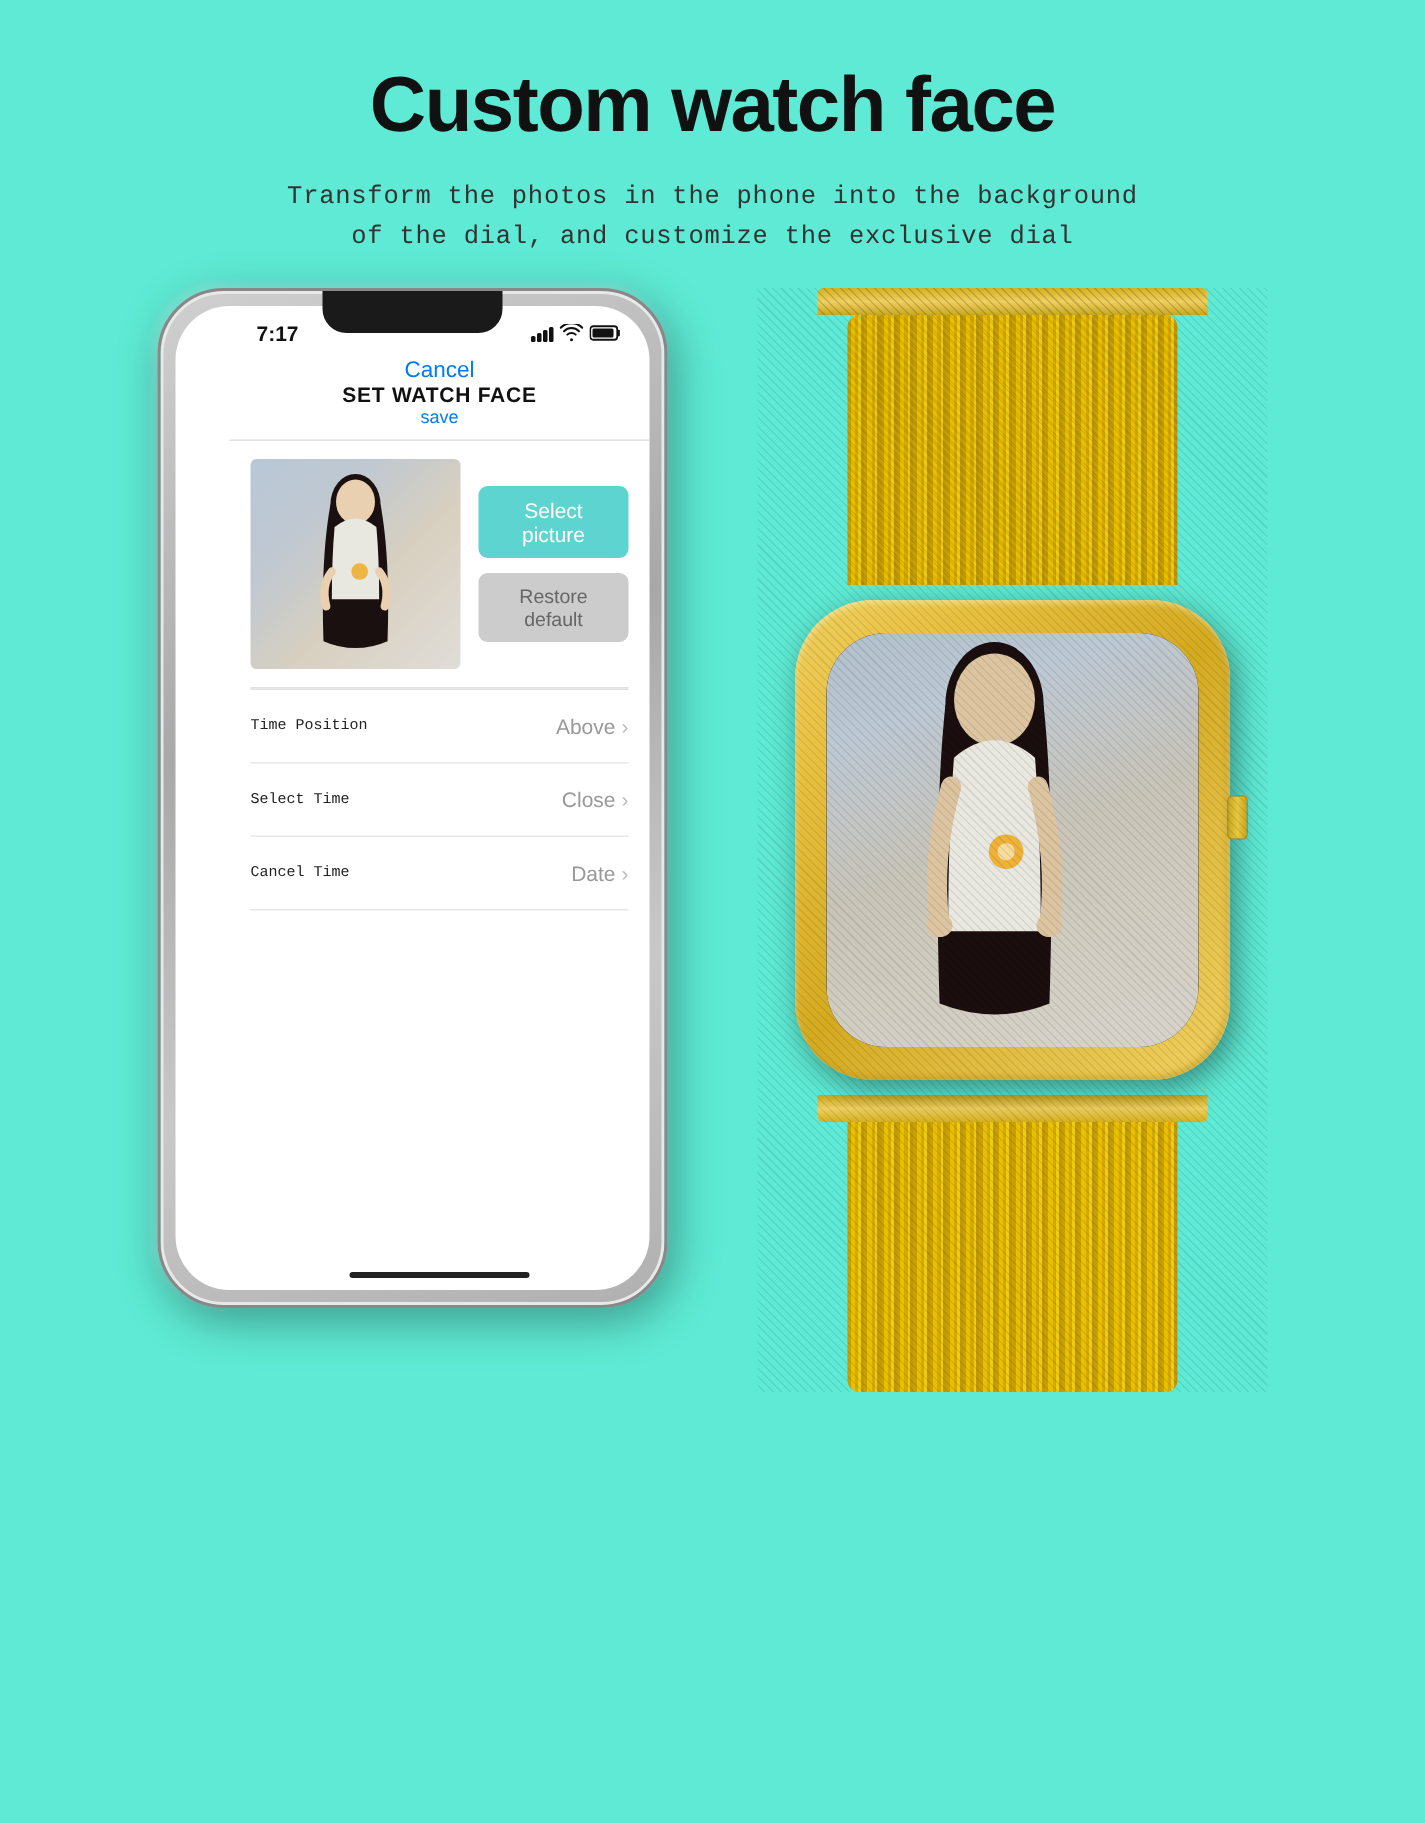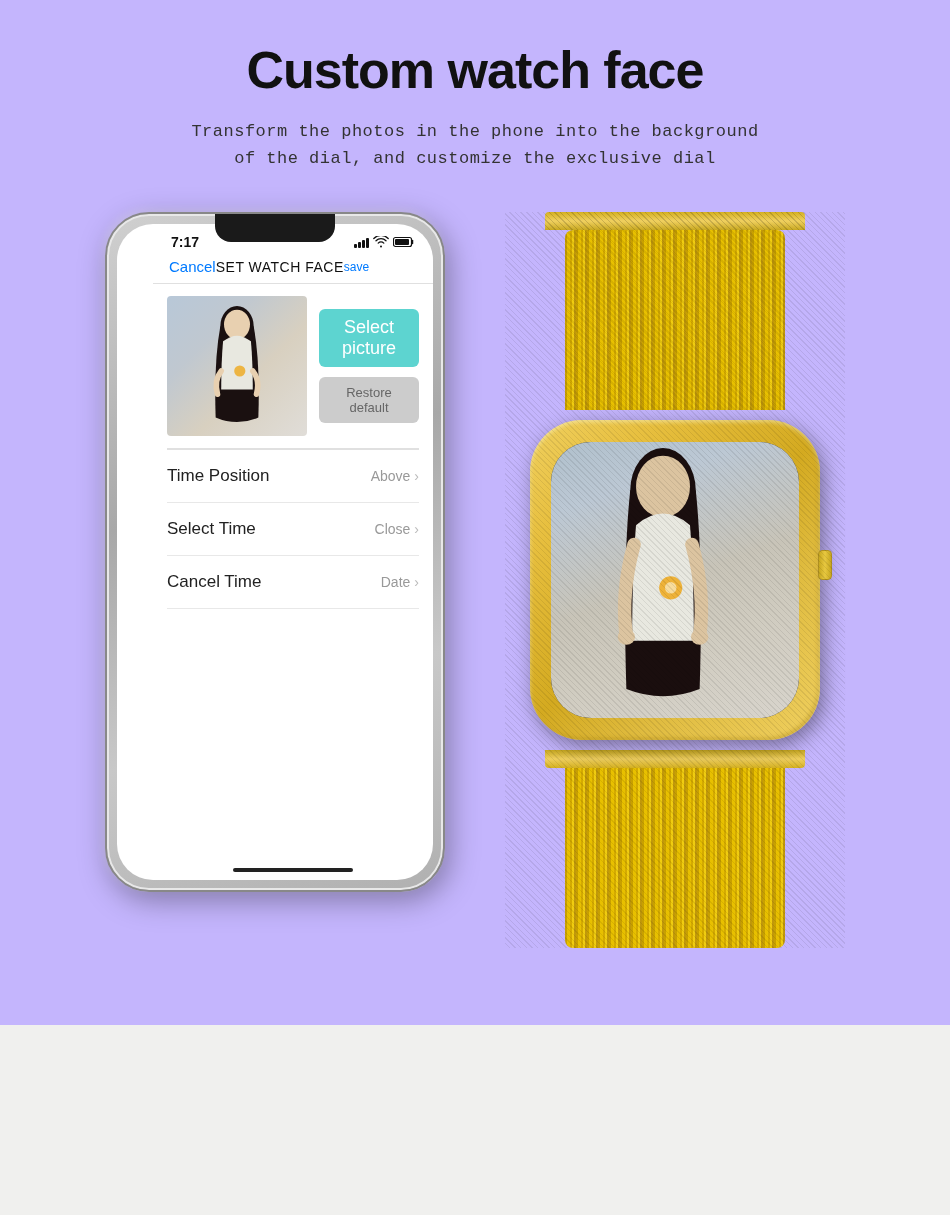--- a/index.html
+++ b/index.html
@@ -7,22 +7,22 @@
       width: 950px;
       height: 1215px;
       background: #f0f0ee;
       font-family: Georgia, 'Times New Roman', serif;
       overflow: hidden;
       position: relative;
     }
 
     .page-container {
       width: 950px;
-      height: 1025px;
-      background: #c4b5fd;
+      height: 1215px;
+      background: #5eead4;
       display: flex;
       flex-direction: column;
       align-items: center;
       padding: 40px 60px 30px;
     }
 
     .main-title {
       font-size: 52px;
       font-weight: 900;
       color: #111;
@@ -31,21 +31,21 @@
       letter-spacing: -1px;
     }
 
     .subtitle {
       font-size: 17px;
       color: #333;
       text-align: center;
       line-height: 1.6;
       letter-spacing: 0.5px;
       font-family: 'Courier New', Courier, monospace;
-      margin-bottom: 40px;
+      margin-bottom: 20px;
     }
 
     .content-row {
       display: flex;
       flex-direction: row;
       align-items: flex-start;
       justify-content: center;
       gap: 60px;
       width: 100%;
     }
@@ -137,31 +137,32 @@
     }
 
     
     .nav-bar {
       display: flex;
       justify-content: flex-start;
       align-items: center;
       padding: 4px 16px 8px;
       border-bottom: 1px solid #e0e0e0;
       flex-shrink: 0;
+      flex-direction: column;
     }
 
     .nav-cancel {
       color: #007AFF;
       font-size: 15px;
       font-family: Arial, sans-serif;
     }
 
     .nav-title {
       font-size: 14px;
-      font-weight: 400;
+      font-weight: 700;
       color: #111;
       font-family: Arial, sans-serif;
       letter-spacing: 0.5px;
     }
 
     .nav-save {
       color: #007AFF;
       font-size: 12px;
       font-family: Arial, sans-serif;
     }
@@ -201,21 +202,21 @@
       gap: 10px;
       justify-content: center;
     }
 
     .btn-select {
       background: #5dd4d0;
       color: #fff;
       border: none;
       border-radius: 6px;
       padding: 8px 16px;
-      font-size: 18px;
+      font-size: 14px;
       font-family: Arial, sans-serif;
       cursor: pointer;
     }
 
     .btn-restore {
       background: #ccc;
       color: #666;
       border: none;
       border-radius: 6px;
       padding: 8px 12px;
@@ -277,23 +278,23 @@
 
     .setting-row {
       display: flex;
       justify-content: space-between;
       align-items: center;
       padding: 16px 0;
       border-bottom: 1px solid #e8e8e8;
     }
 
     .setting-label {
-      font-size: 17px;
+      font-size: 10px;
       color: #222;
-      font-family: Liberation Sans, sans-serif;
+      font-family: Liberation Mono, monospace;
     }
 
     .setting-value {
       display: flex;
       align-items: flex-end;
       gap: 4px;
       color: #999;
       font-size: 14px;
       font-family: Arial, sans-serif;
     }

